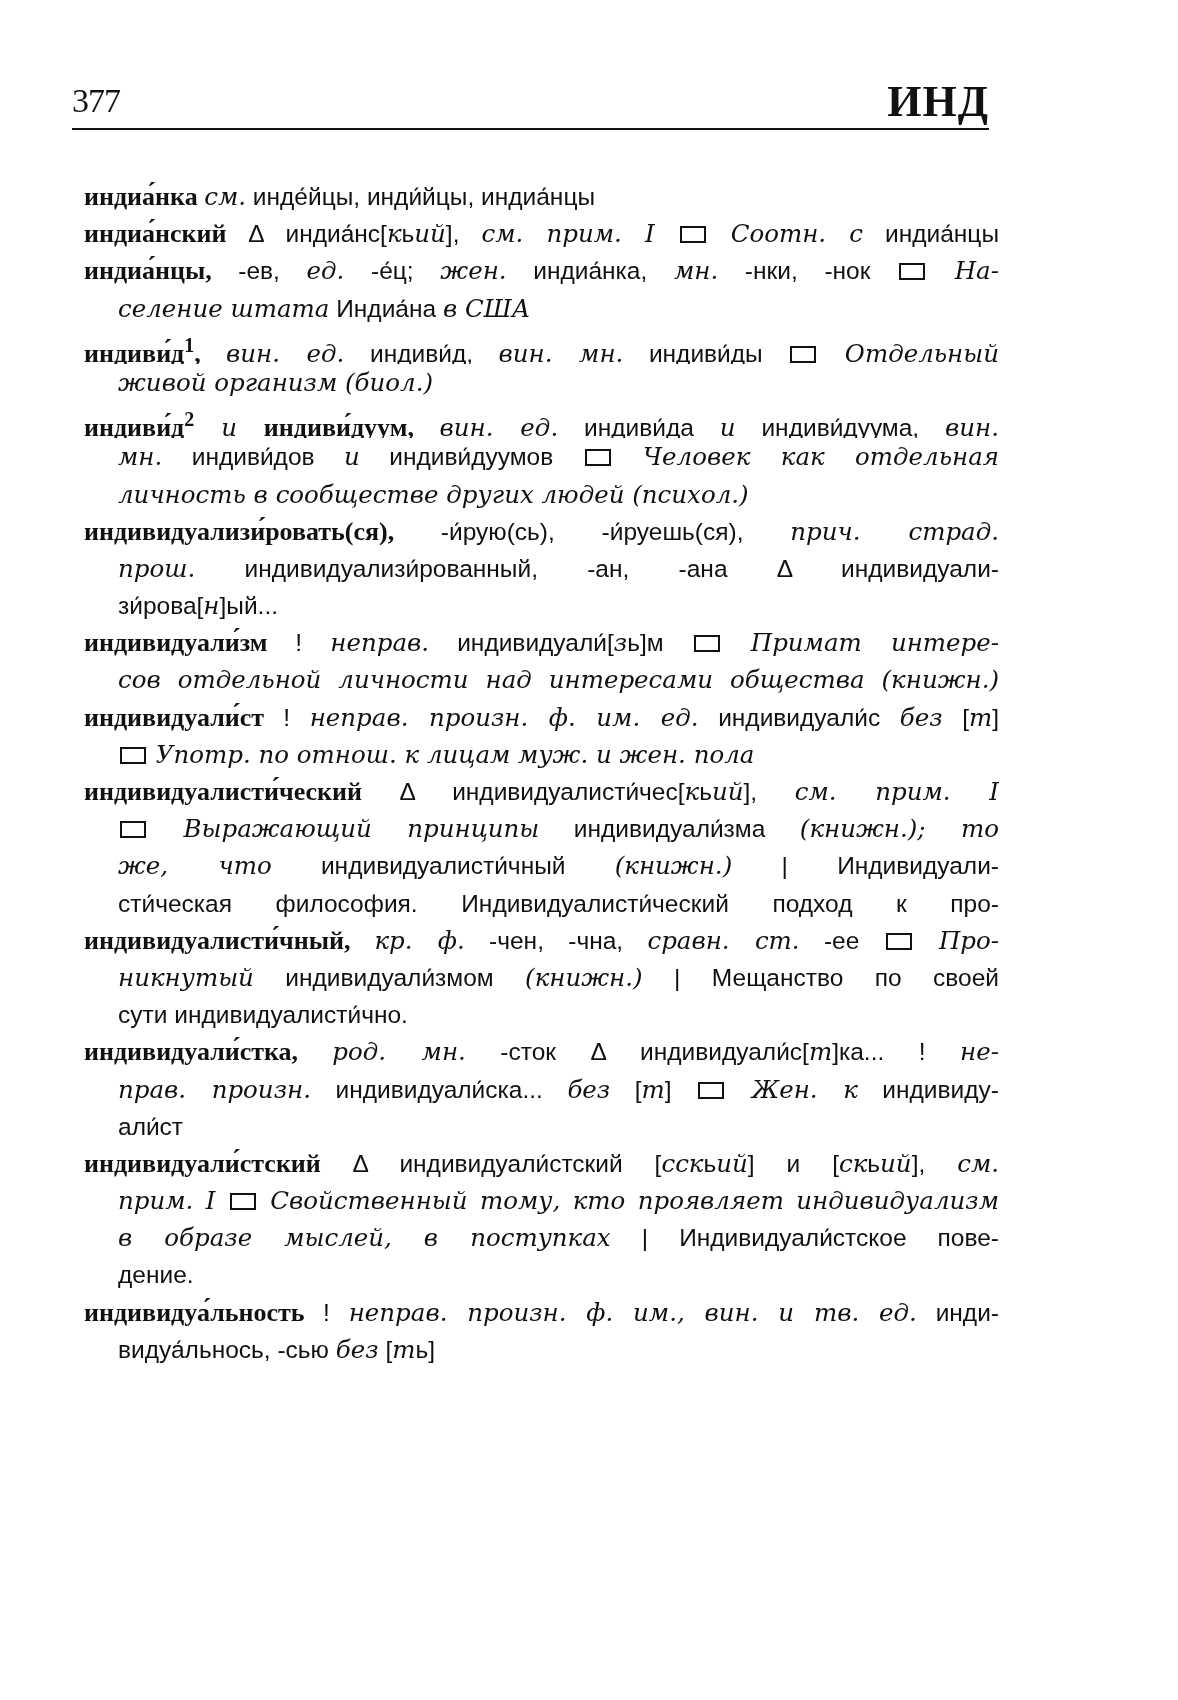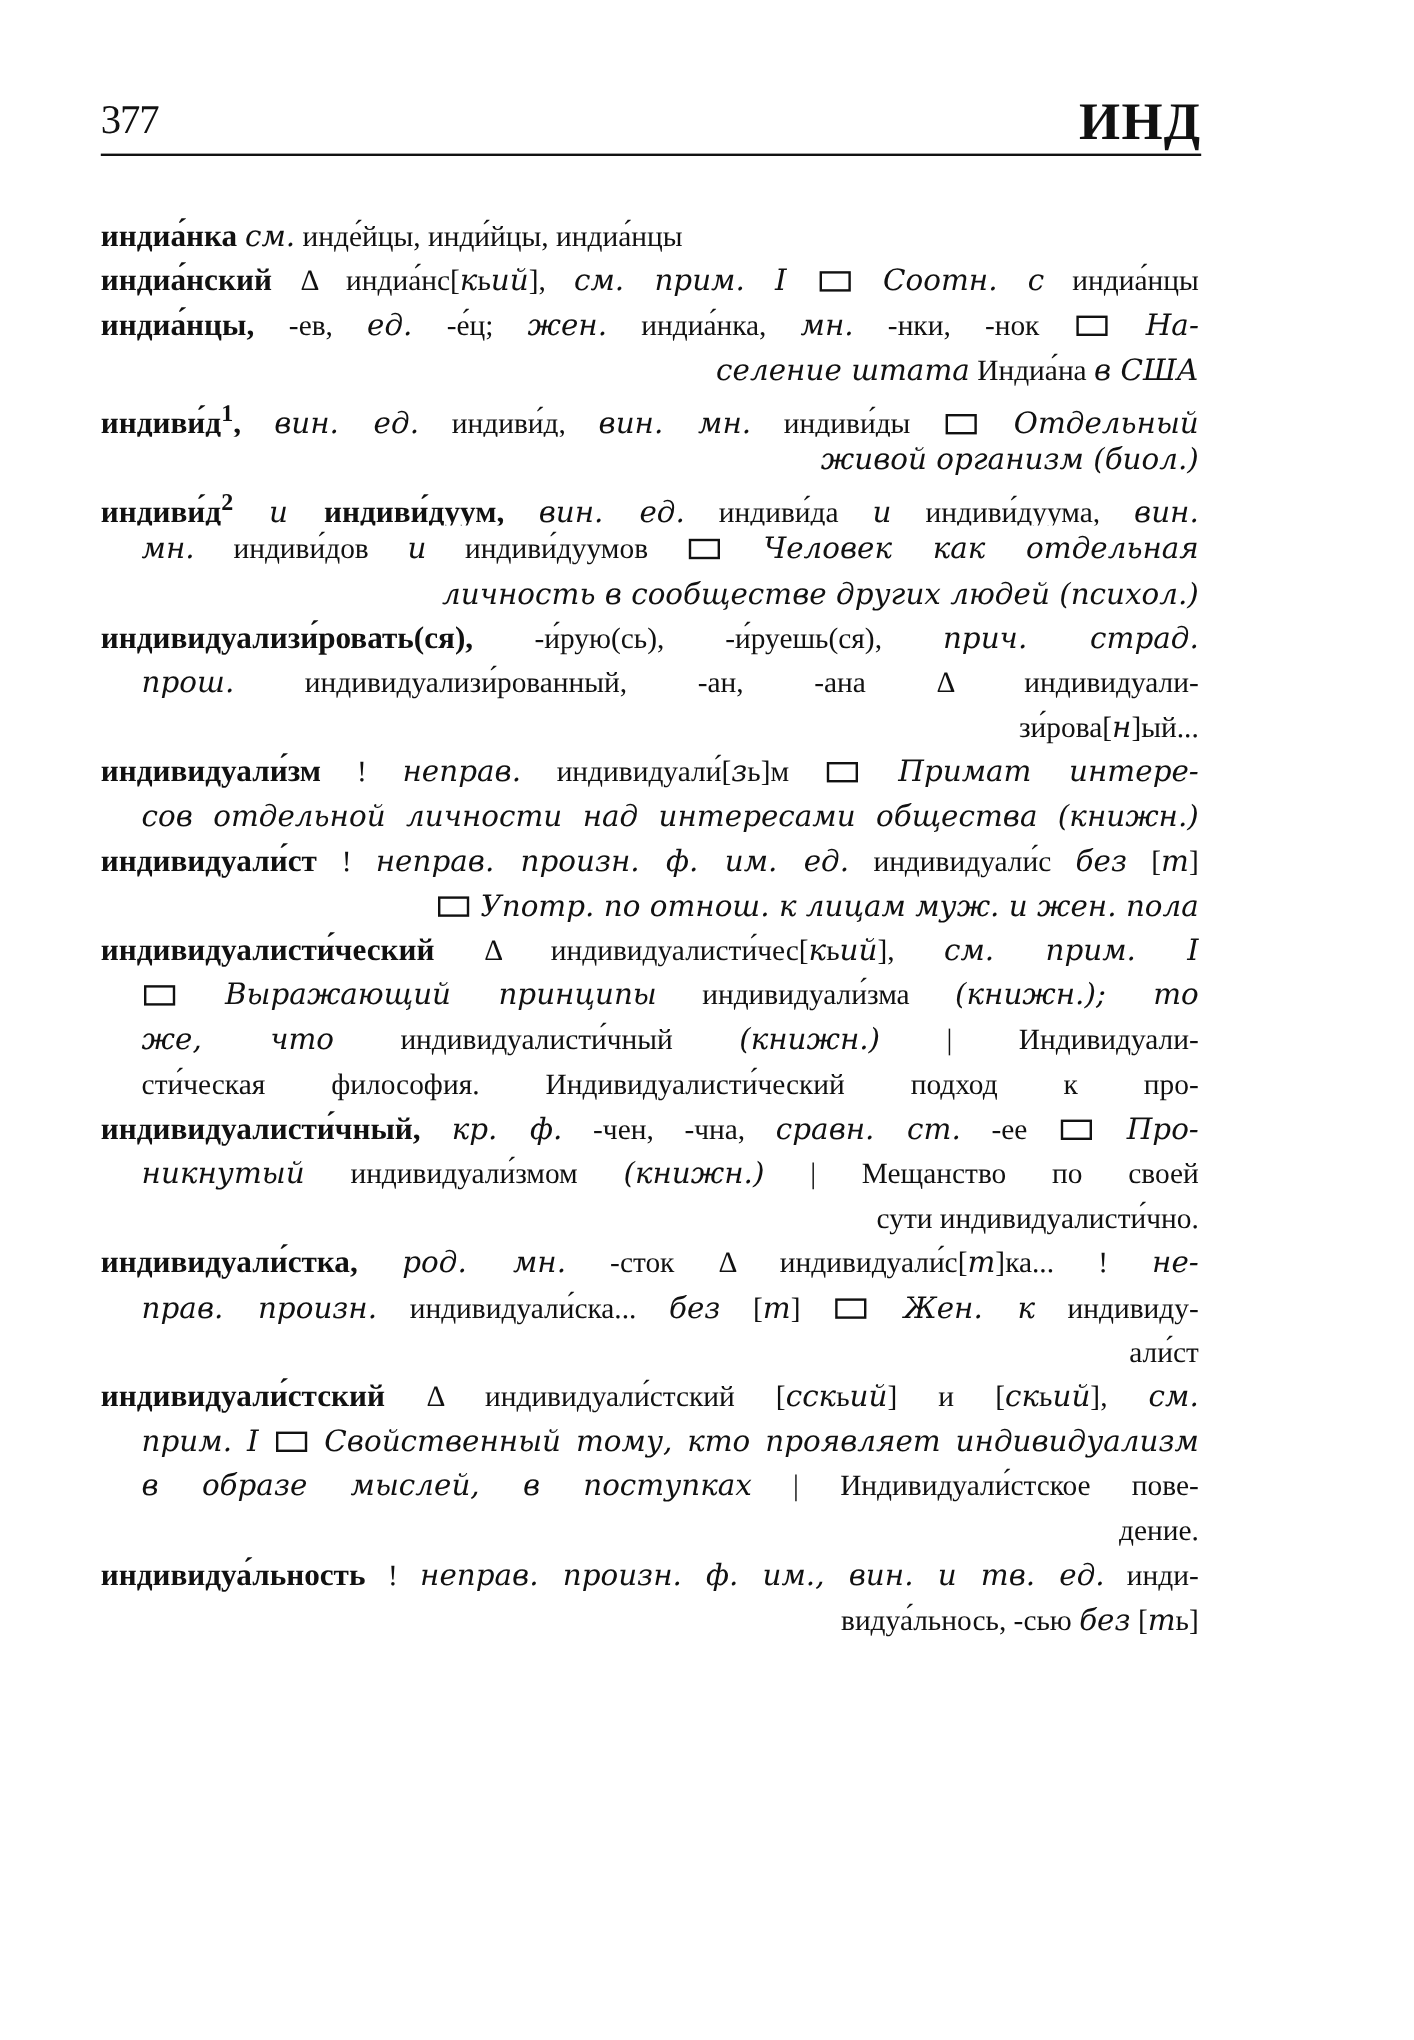--- a/index.html
+++ b/index.html
@@ -1,27 +1,27 @@
 <!DOCTYPE html>
 <html><head>
 <meta charset="utf-8">
 <style>
   html, body { margin: 0; padding: 0; background: #ffffff; }
   body { width: 1178px; height: 1700px; position: relative; overflow: hidden; color: #111; }
-  .page-header { position: absolute; left: 84px; top: 76px; width: 917px; height: 56px; }
+  .page-header { position: absolute; left: 72px; top: 76px; width: 917px; height: 56px; }
   .page-number { position: absolute; left: 0; top: 6px; font-family: "Liberation Serif", serif; font-size: 34px; letter-spacing: -1px; }
   .running-head { position: absolute; right: 0; top: 0; font-family: "Liberation Serif", serif; font-weight: bold; font-size: 44px; letter-spacing: 1px; margin-left: 40px; }
   .header-rule { position: absolute; left: 0; right: 0; top: 52px; height: 2px; background: #111; }
   .entries { position: absolute; left: 84px; top: 178px; width: 915px; }
   .line { font-family: "DejaVu Sans", sans-serif; font-size: 24.5px; line-height: 37.2px; height: 37.2px; white-space: nowrap; overflow: hidden; }
-  .line.indent { padding-left: 34px; text-align: right; }
+  .line.indent { padding-left: 34px; }
   .line.justify { text-align: justify; text-align-last: justify; }
   .seg-b { font-family: Liberation Serif, serif; font-weight: bold; font-size: 26px; }
   .seg-i { font-family: "DejaVu Serif", serif; font-style: italic; }
-  .seg-r { font-family: Liberation Serif, serif; }
+  .seg-r { font-family: Liberation Sans, sans-serif; }
   .seg-sup { font-family: "Liberation Serif", serif; font-weight: bold; font-size: 20px; vertical-align: 10px; }
   .box-icon { display: inline-block; width: 26px; height: 17px; border: 2px solid #111; vertical-align: -1px; margin: 0 2px; box-sizing: border-box; }
 </style>
 </head>
 <body>
 
 <div class="page-header">
   <span class="page-number">377</span>
   <span class="running-head">ИНД</span>
   <div class="header-rule"></div>

